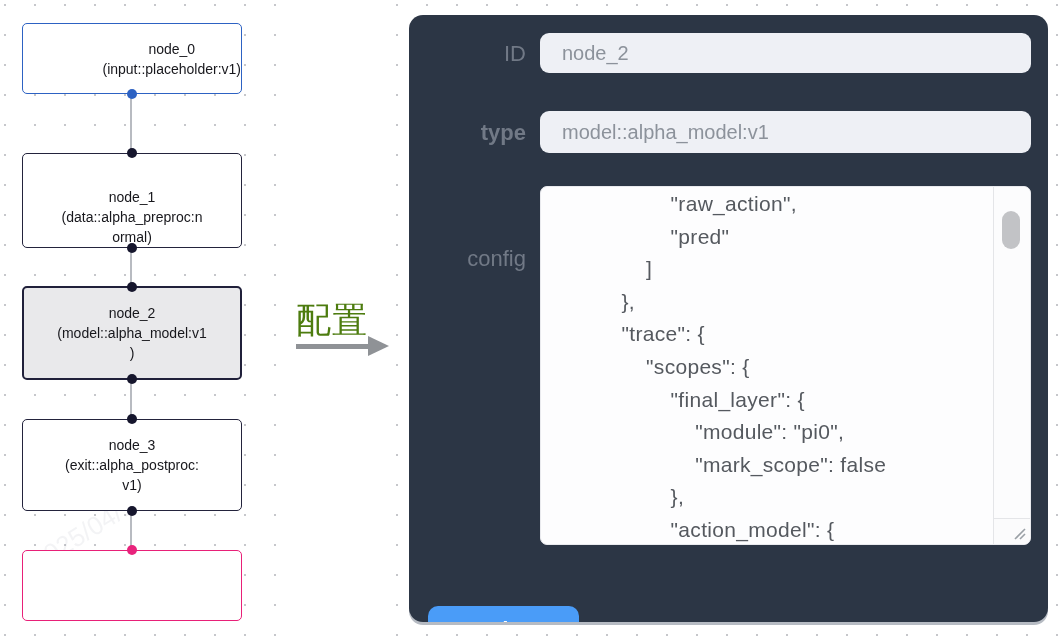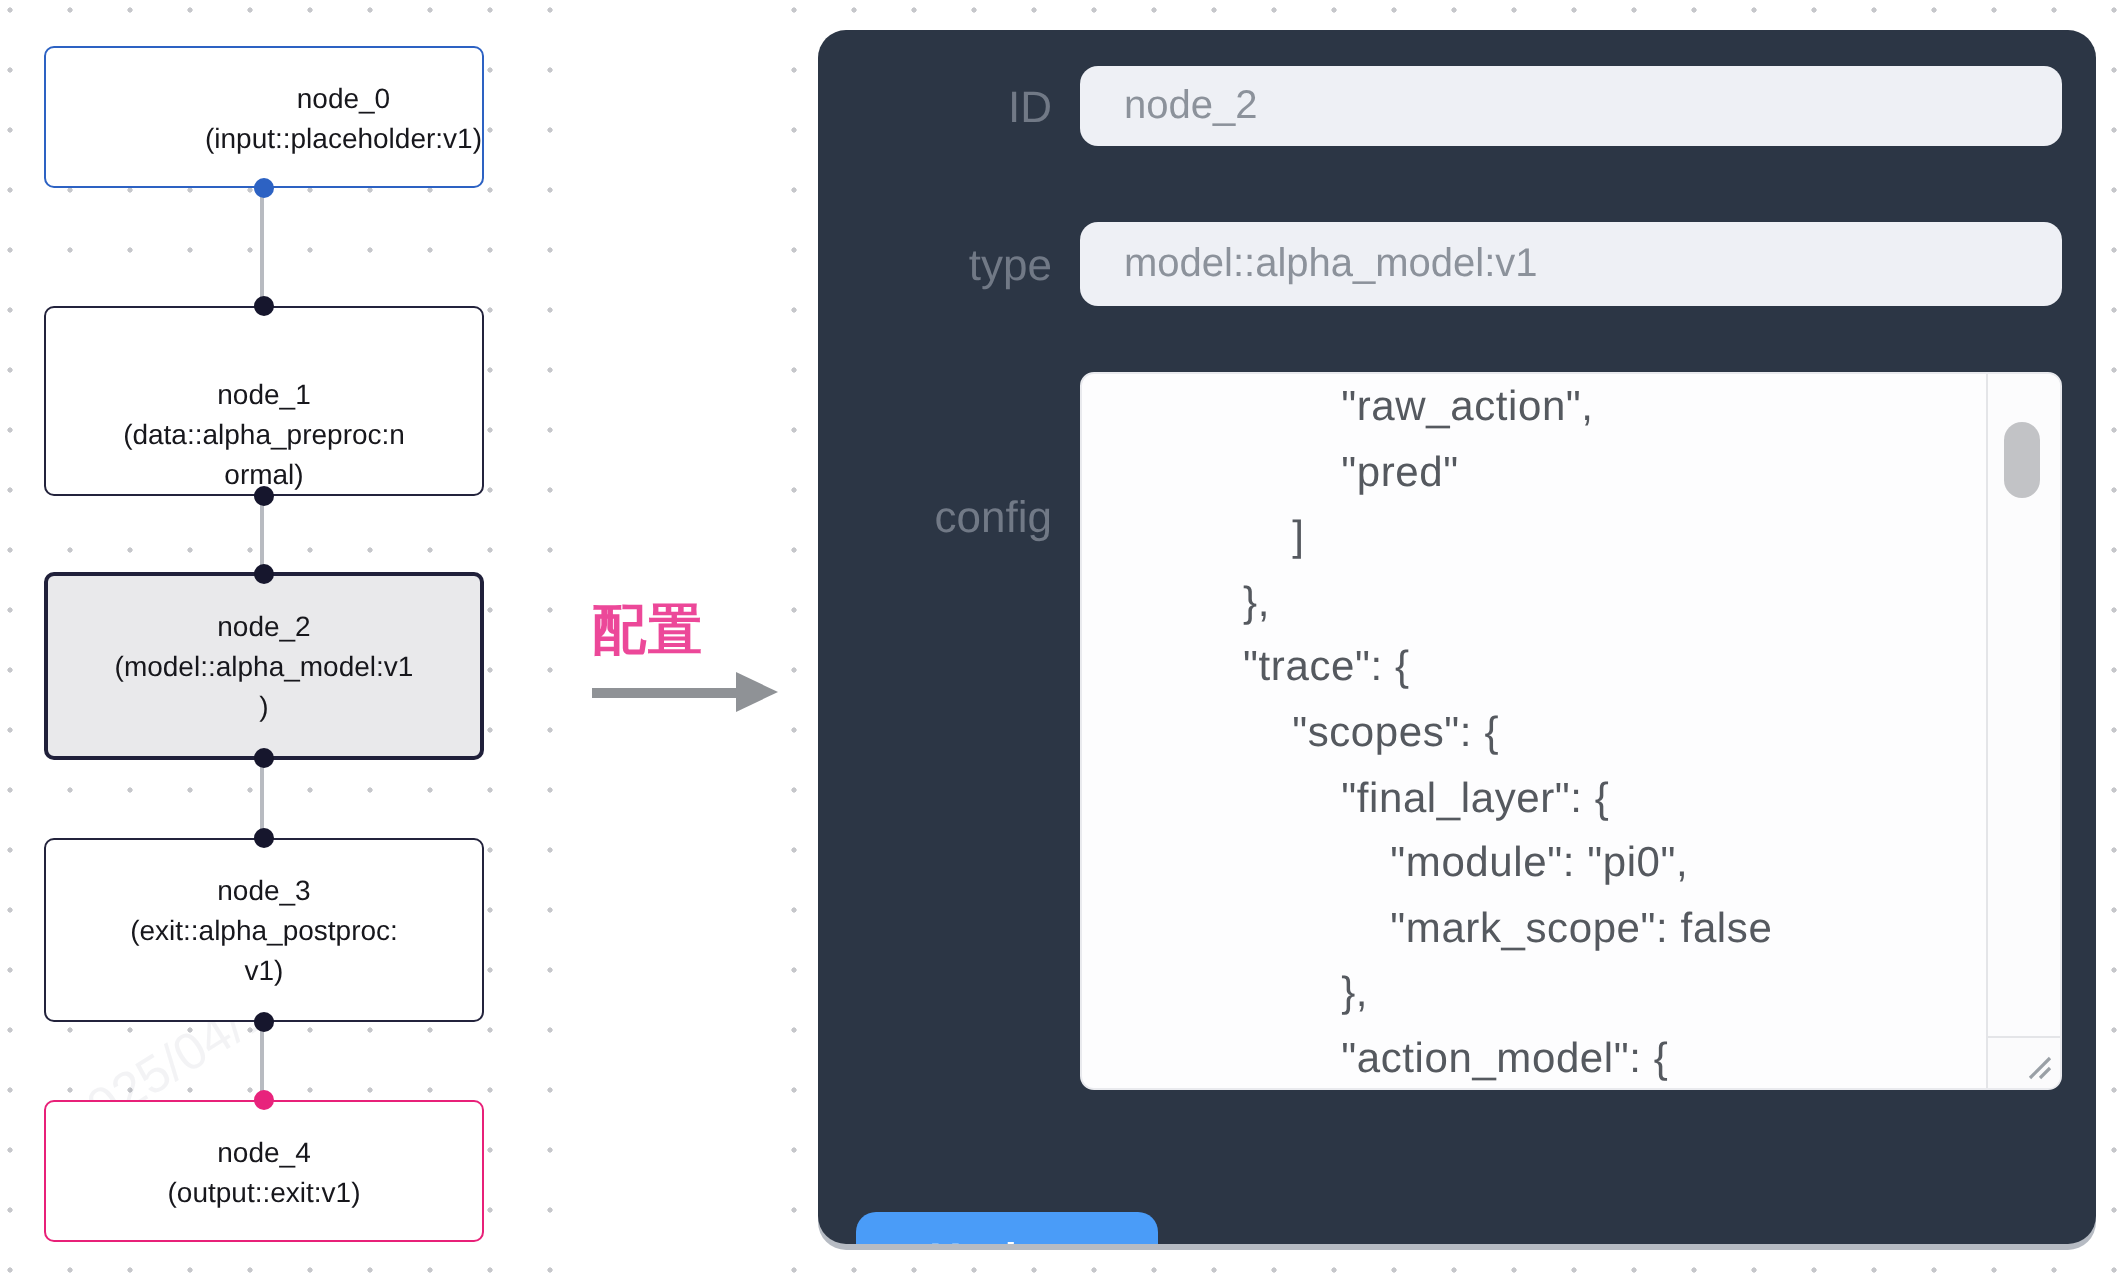--- a/index.html
+++ b/index.html
@@ -39,36 +39,36 @@
   .port--pink { background:#e8237c; }
 
   .edge { position:absolute; left:130px; width:2px; background:#b8bbc1; }
   .e0 { top:95px;  height:60px; }
   .e1 { top:248px; height:40px; }
   .e2 { top:380px; height:41px; }
   .e3 { top:511px; height:41px; }
 
   
   .transition { position:absolute; left:280px; top:295px; width:115px; height:72px; }
-  .arrow-label { position:absolute; left:16px; top:2px; font-size:27px; color:#ec4899;
-                 letter-spacing:1px;font-weight:bold; }
+  .arrow-label { position:absolute; left:16px; top:2px; font-size:35px; color:#4d7c0f;
+                 letter-spacing:1px; }
   .arrow-shaft { position:absolute; left:16px; top:49px; width:74px; height:5px;
                  background:#8f9296; }
   .arrow-head  { position:absolute; left:88px; top:41px; width:0; height:0;
                  border-left:21px solid #8f9296;
                  border-top:10.5px solid transparent; border-bottom:10.5px solid transparent; }
 
   
   .panel { position:absolute; left:21px; top:15px; width:639px; height:607px;
            background:#2c3645; border-radius:14px; overflow:hidden;
            box-shadow:0 3px 0 rgba(110,120,136,0.5); }
   .field-label { position:absolute; left:16px; width:101px; text-align:right;
                  font-size:22px; color:#717986; }
   .lbl-id     { top:26px;  }
-  .lbl-type   { top:105px; }
+  .lbl-type   { top:105px;font-weight:bold; }
   .lbl-config { top:183px;margin-top:48px; }
 
   .text-input { position:absolute; left:131px; width:491px; height:40px;
                 background:#eef0f5; border:none; outline:none; border-radius:9px;
                 padding:0 18px 0 22px; font-family:"Liberation Sans", sans-serif;
                 font-size:20px; color:#8c929b; }
   .inp-id   { top:18px; }
   .inp-type { top:96px; height:42px; }
 
   .configbox { position:absolute; left:131px; top:171px; width:491px; height:359px;
@@ -129,22 +129,20 @@
     <div class="node n3">
       <span class="port port-top port--dark"></span>
       <div class="node-label">node_3
 (exit::alpha_postproc:
 v1)</div>
       <span class="port port-bottom port--dark"></span>
     </div>
 
     <div class="node n4">
       <span class="port port-top port--pink"></span>
-      <div class="node-label">node_4
-(output::exit:v1)</div>
     </div>
   </div>
 
   <div class="transition">
     <div class="arrow-label">配置</div>
     <div class="arrow-shaft"></div>
     <div class="arrow-head"></div>
   </div>
 
   <div class="canvas canvas-right">

